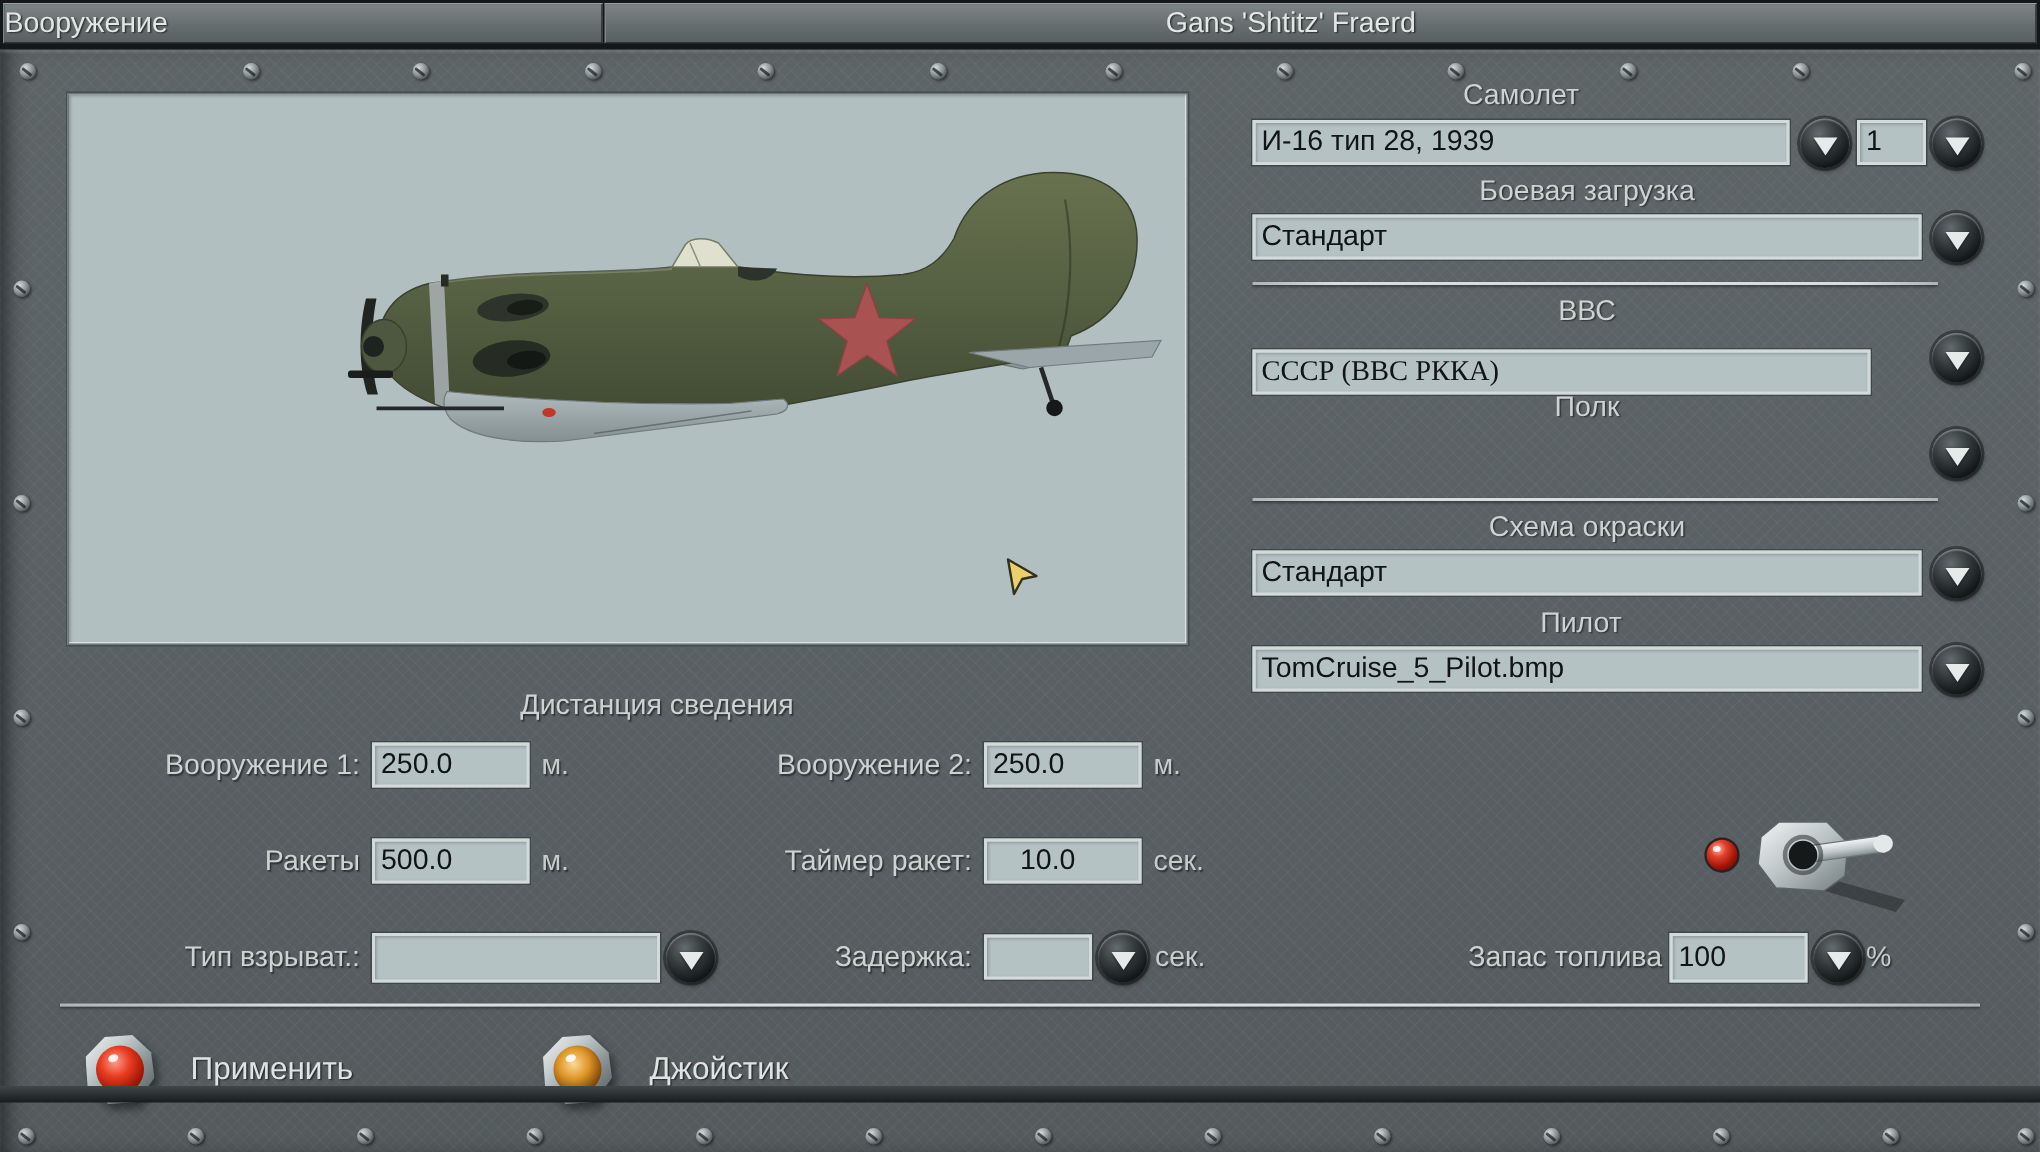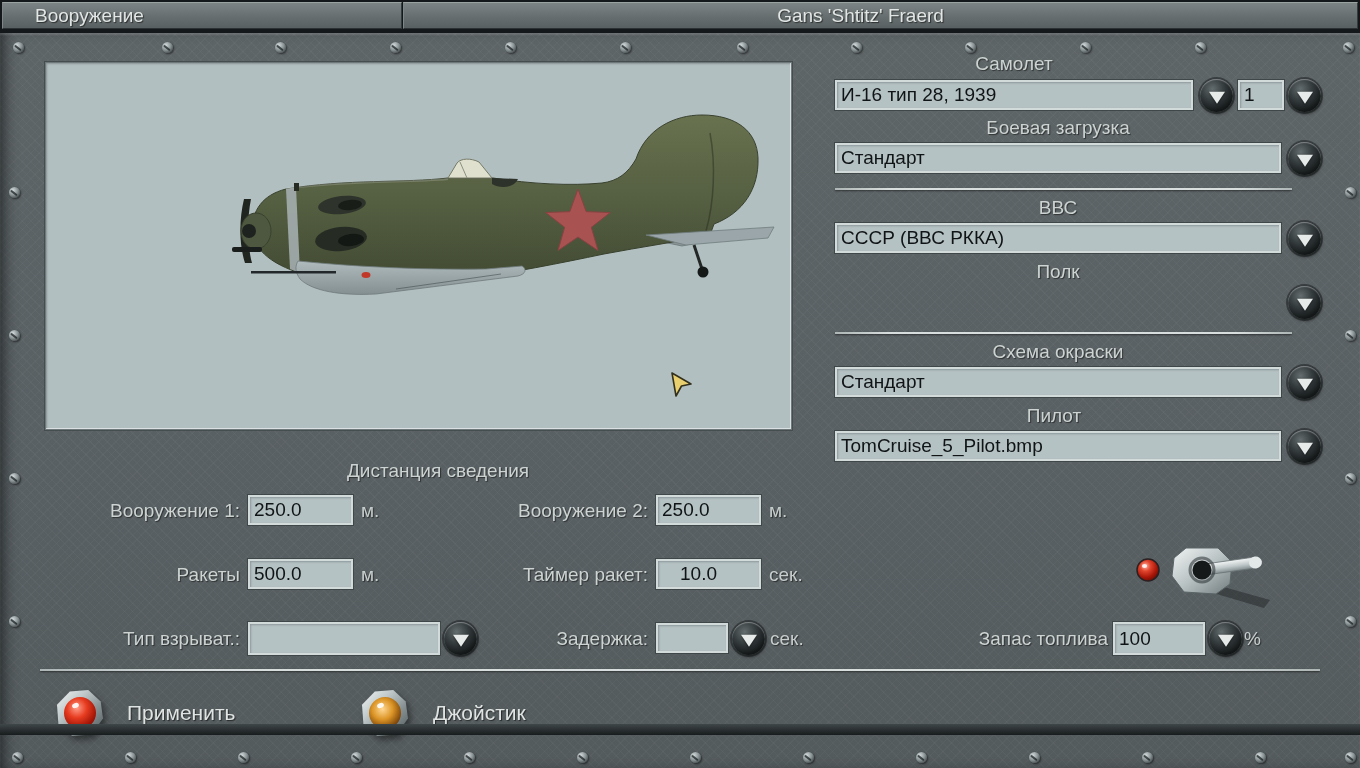--- a/index.html
+++ b/index.html
@@ -4,21 +4,21 @@
 <style>
   html,body{margin:0;padding:0;}
   body{width:1360px;height:768px;overflow:hidden;font-family:"Liberation Sans",sans-serif;background:#30363a;}
   #app{position:relative;width:1360px;height:768px;background:#14181a;}
 
   
   .titlebar{position:absolute;left:0;top:0;width:1360px;height:33px;background:#14181a;}
   .tab{position:absolute;top:2px;height:27px;background:linear-gradient(#7d8485,#666e6f 55%,#596061);
        border-top:1px solid #9aa2a2;border-left:1px solid #7e8687;border-right:1px solid #363c3e;border-bottom:1px solid #2c3234;
        box-sizing:border-box;color:#e2e6e4;font-size:19px;line-height:25px;text-shadow:1px 1px 1px rgba(0,0,0,.55);}
-  .tab-left{left:2px;width:400px;padding-left:32px;}
+  .tab-left{left:2px;width:400px;}
   .tab-right{left:403px;width:955px;text-align:center;padding-right:40px;box-sizing:border-box;}
 
   
   .panel{position:absolute;left:0;top:33px;width:1360px;height:735px;background:
      repeating-linear-gradient(45deg,rgba(255,255,255,.028) 0 1px,transparent 1px 6px),
      repeating-linear-gradient(-45deg,rgba(255,255,255,.022) 0 1px,transparent 1px 6px),
      linear-gradient(#5e6567,#596063 60%,#545b5d);
      box-shadow:inset 0 2px 2px rgba(255,255,255,.14), inset 10px 0 16px -8px rgba(10,14,15,.8);}
   .bottom-strip{position:absolute;left:0;top:724px;width:1360px;height:11px;background:linear-gradient(#404749,#171c1d);}
 
@@ -139,21 +139,21 @@
     <input class="field" style="left: 1238px; top: 47px; width: 46px;" value="1">
     <div class="rbtn" style="left:1288px;top:46px;"></div>
 
     <div class="lbl c" style="left:1058px;top:84px;">Боевая загрузка</div>
     <div class="combo" style="left:835px;top:110px;width:446px;">Стандарт</div>
     <div class="rbtn" style="left:1288px;top:109px;"></div>
 
     <div class="hr" style="left:835px;top:155px;width:457px;"></div>
 
     <div class="lbl c" style="left:1058px;top:164px;">ВВС</div>
-    <div class="combo" style="left:835px;top:190px;width:446px;">СССР (ВВС РККА)</div>
+    <div class="combo" style="left:835px;top:200px;width:412px;font-family:Liberation Serif, serif;">СССР (ВВС РККА)</div>
     <div class="rbtn" style="left:1288px;top:189px;"></div>
 
     <div class="lbl c" style="left:1058px;top:228px;">Полк</div>
     <div class="rbtn" style="left:1288px;top:253px;"></div>
 
     <div class="hr" style="left:835px;top:299px;width:457px;"></div>
 
     <div class="lbl c" style="left:1058px;top:308px;">Схема окраски</div>
     <div class="combo" style="left:835px;top:334px;width:446px;">Стандарт</div>
     <div class="rbtn" style="left:1288px;top:333px;"></div>

